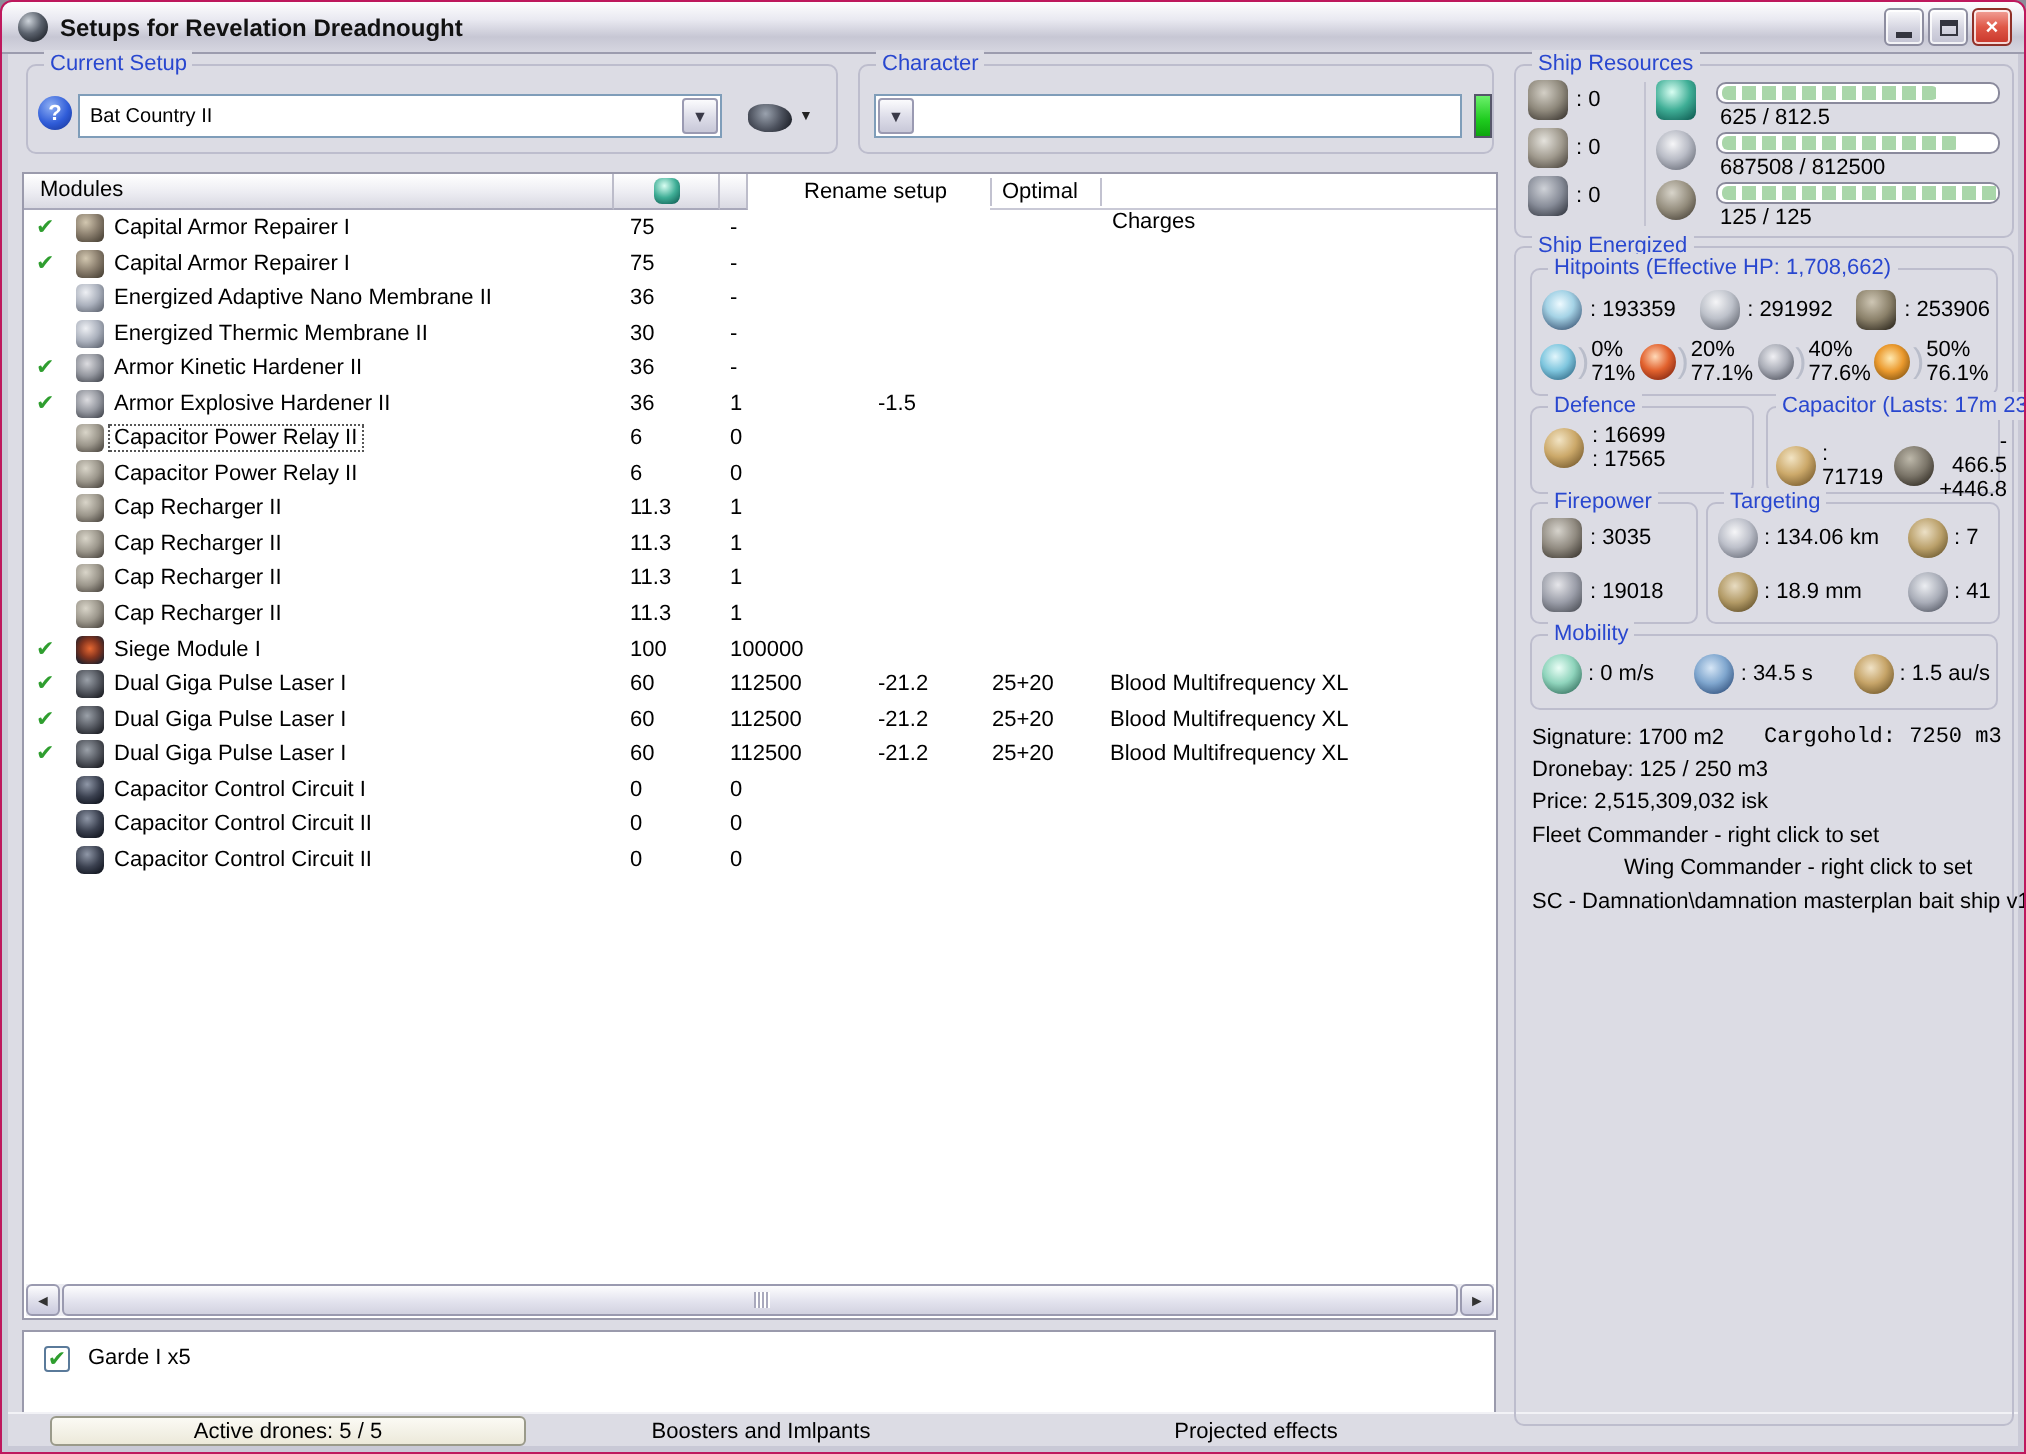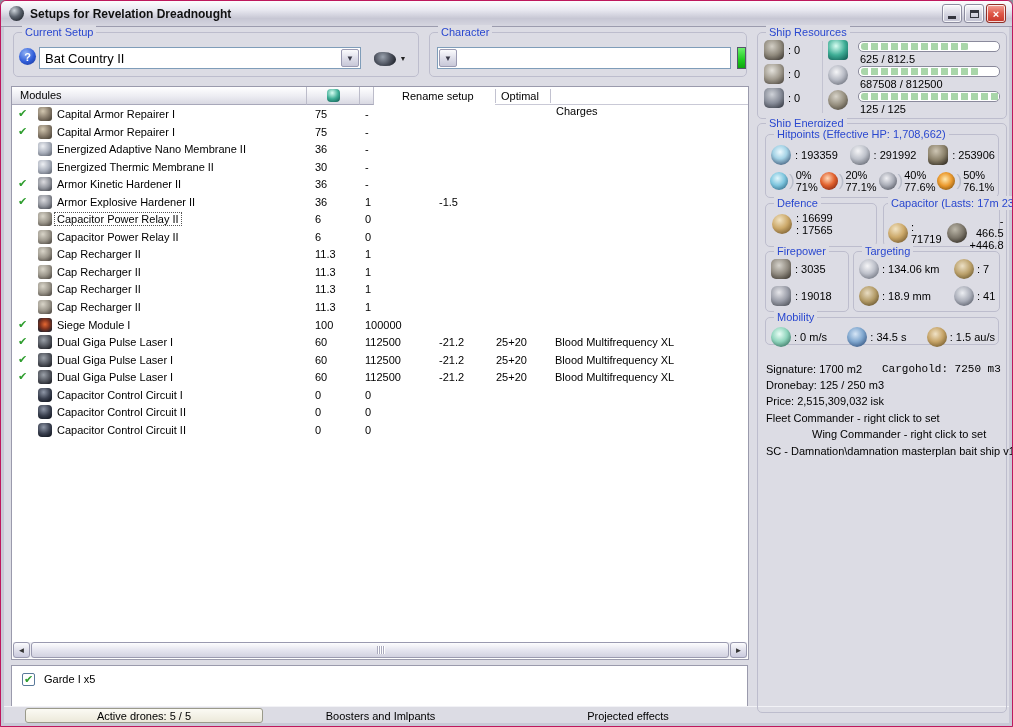--- a/index.html
+++ b/index.html
@@ -18,21 +18,21 @@
     font-size:11px;color:#33343f;box-shadow:inset 0 0 0 1px #ffffffcc;}
   .tbtn.close{background:linear-gradient(180deg,#f2a39a,#df5848 50%,#c8362a);color:#fff;border-color:#8f3028;font-weight:bold;}
   .minglyph{width:8px;height:3px;background:#34353f;margin-top:8px;}
   .maxglyph{width:9px;height:8px;border:1px solid #34353f;border-top-width:3px;}
   
   .group{position:absolute;border:1px solid #bdbdcd;border-radius:5px;}
   .cap{position:absolute;top:-8px;left:8px;background:#dcdce4;color:#2947cf;font-size:11px;line-height:14px;padding:0 3px;white-space:nowrap;}
   .txt{font-size:11px;color:#000;}
   
   .combo{position:absolute;height:22px;background:#fff;border:1px solid #7f9db9;display:flex;align-items:center;}
-  .combo .val{flex:1;font-size:13px;padding-left:5px;color:#000;}
+  .combo .val{flex:1;font-size:10px;padding-left:5px;color:#000;}
   .combo .drop{width:18px;height:18px;margin:1px;border:1px solid #9a9ab2;border-radius:2px;
      background:linear-gradient(180deg,#fbfbfd,#dcdce8 55%,#c8c8d8);display:flex;align-items:center;justify-content:center;
      font-size:8px;color:#3a3a48;}
   .helpicon{position:absolute;width:17px;height:17px;border-radius:50%;color:#fff;font-size:11px;font-weight:bold;
      display:flex;align-items:center;justify-content:center;
      background:radial-gradient(circle at 38% 30%,#8fb0f4,#2f5cd8 55%,#15308e);}
   .shipmenu{position:absolute;width:46px;height:21px;display:flex;align-items:center;justify-content:center;gap:4px;cursor:default;}
   .shipglyph{width:22px;height:14px;border-radius:40% 60% 50% 50%;
      background:radial-gradient(circle at 40% 35%,#9aa2ae,#4d525e 50%,#1c1f27 90%);}
   .smallarrow{font-size:7px;color:#222;}
@@ -547,21 +547,21 @@
     <span class="si si-sig"></span>
     <span>: 18.9 mm</span>
           </div>
           <div class="statline" style="position:absolute;left:100px;top:34px;gap:3px;">
     <span class="si si-scan"></span>
     <span>: 41</span>
           </div>
         </div>
     </div>
 
-    <div class="group" style="left:7px;top:193px;width:234px;height:28px;">
+    <div class="group" style="left:7px;top:193px;width:234px;height:38px;">
       <span class="cap">Mobility</span>
       <div id="mobility-cells" class="statline" style="position:absolute;left:5px;top:9px;right:3px;justify-content:space-between;">
           <span class="statline" style="gap:3px;">
     <span class="si si-speed"></span>
     <span>: 0 m/s</span>
           </span>
           <span class="statline" style="gap:3px;">
     <span class="si si-align"></span>
     <span>: 34.5 s</span>
           </span>

